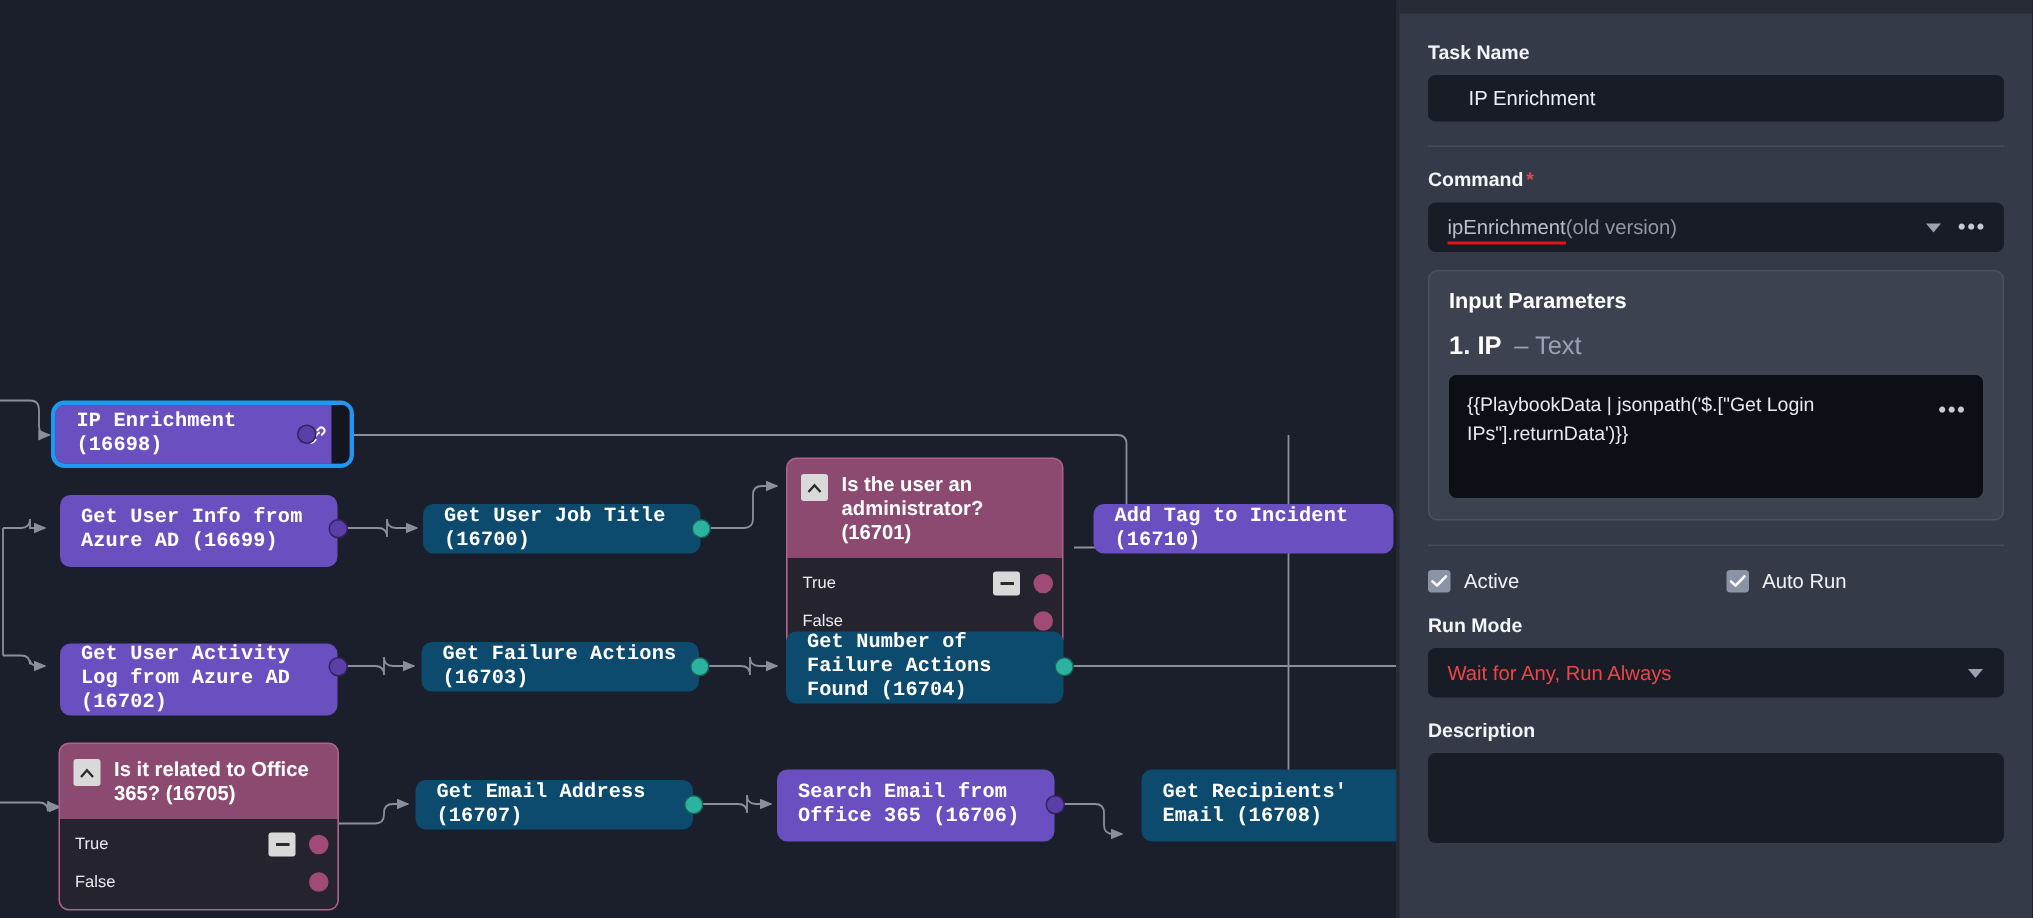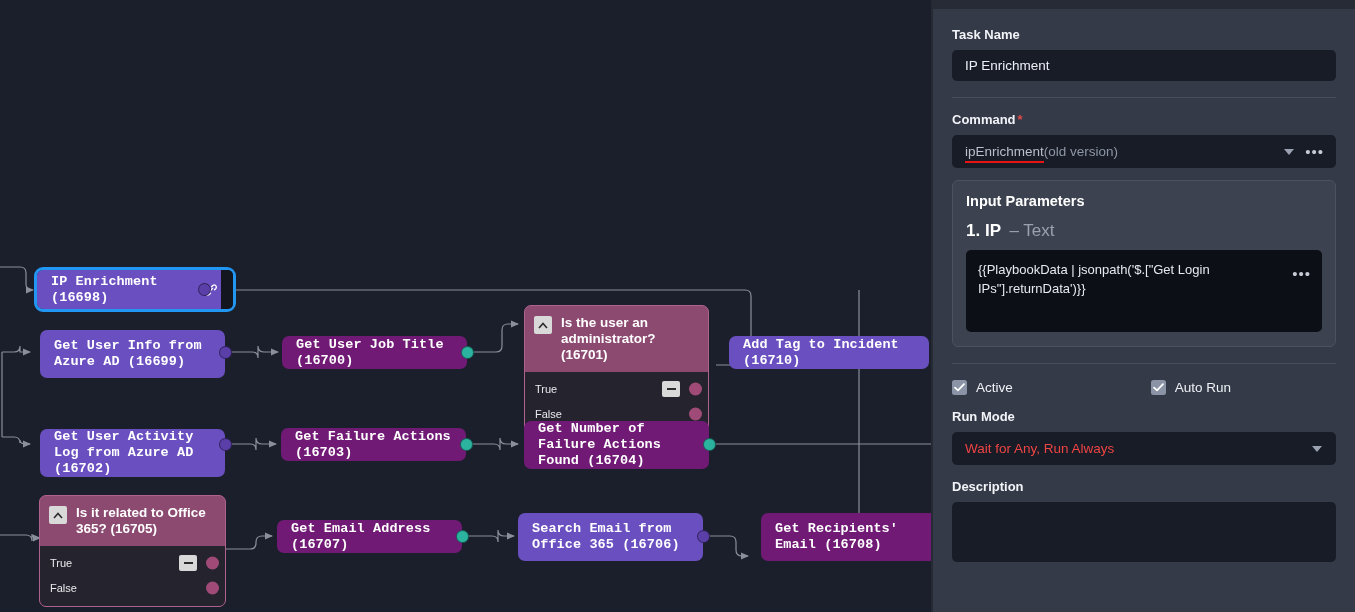--- a/index.html
+++ b/index.html
@@ -27,21 +27,21 @@
     color: #ffffff;
     font-size: 13.5px;
     font-weight: bold;
     line-height: 16px;
     display: flex;
     align-items: center;
     padding: 0 14px;
     letter-spacing: .1px;
   }
   .node.purple { background: #6a4fc0; }
-  .node.teal   { background: #701a75; }
+  .node.teal   { background: #0c4a6e; }
 
   .node .lbl { flex: 1 1 auto; font-family: Liberation Mono, monospace; }
 
   
   .node.selected {
     outline: 3px solid #2196f3;
     outline-offset: 0px;
     border-radius: 6px;
   }
   .node .link-ico {
@@ -153,21 +153,21 @@
     margin-bottom: 8px;
   }
   .field-label .req { color: #e04a4a; font-weight: bold; margin-left: 2px; }
 
   .text-input {
     background: #171c27;
     border-radius: 5px;
     height: 31px;
     display: flex;
     align-items: center;
-    padding: 0 13px;
+    padding: 0 27px;
     color: #eceff5;
     font-size: 13.5px;
   }
 
   .divider { height: 1px; background: #454c5b; margin: 16px 0 14px 0; }
 
   .select {
     position: relative;
     background: #171c27;
     border-radius: 5px;

